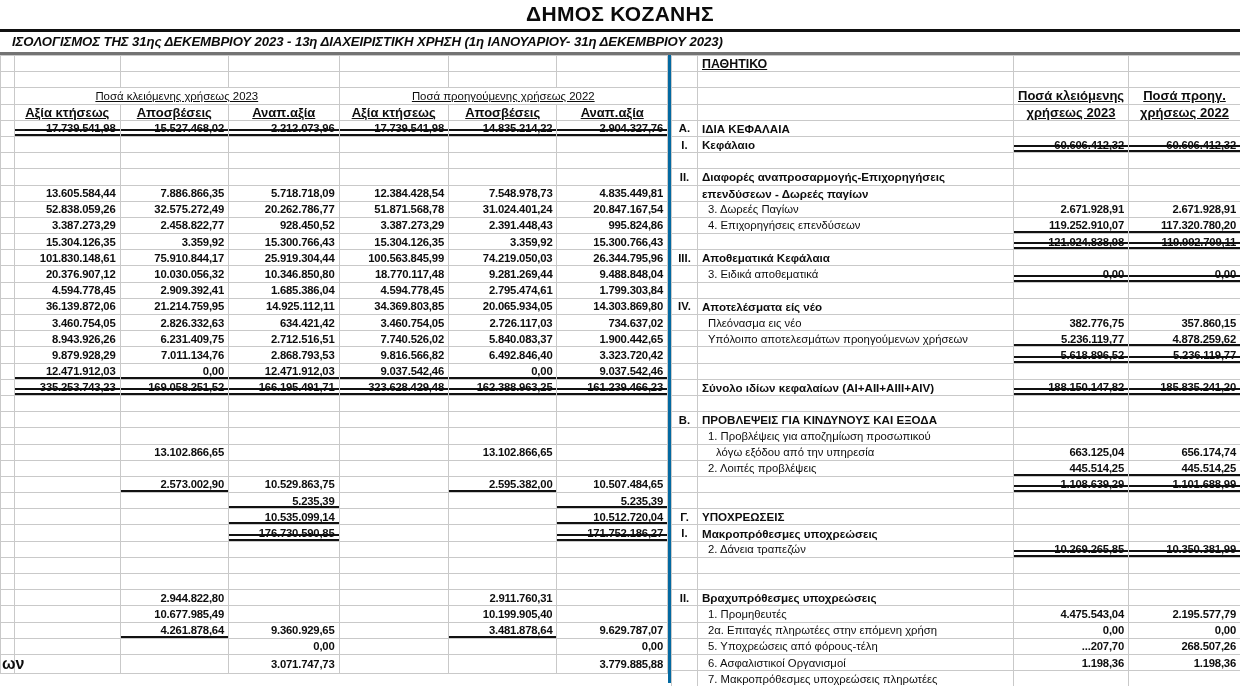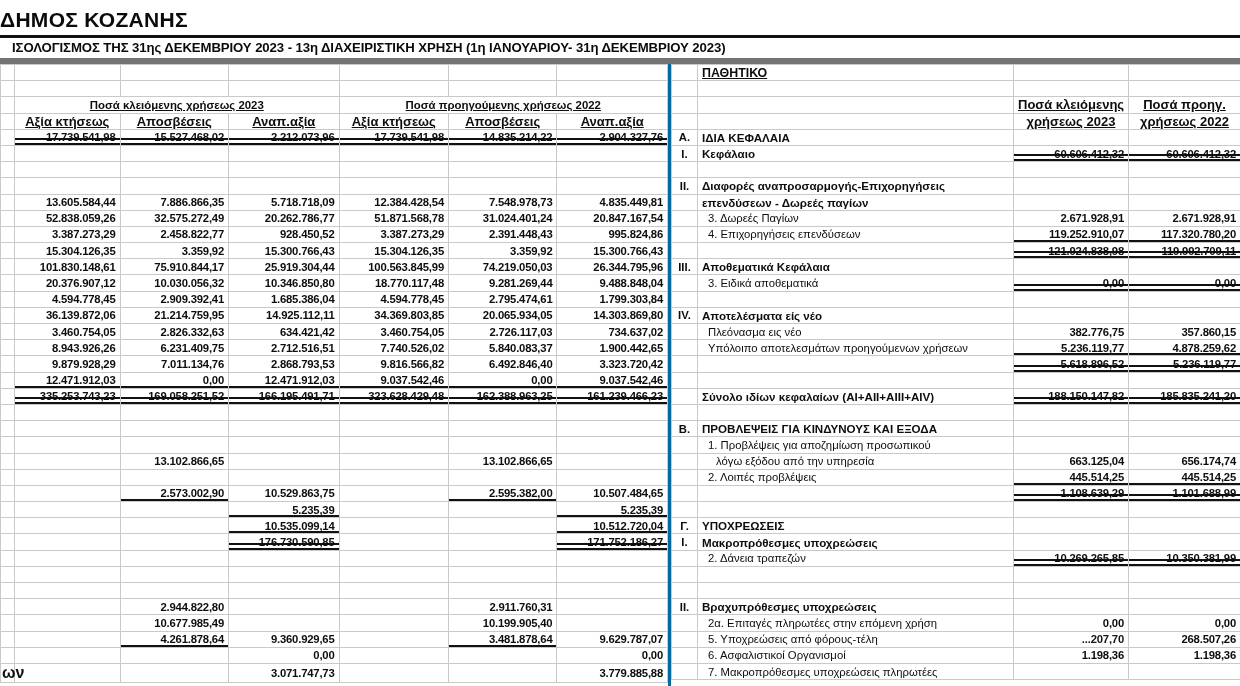--- a/index.html
+++ b/index.html
@@ -12,36 +12,37 @@
   #page {
     position: relative;
     width: 1240px;
     height: 686px;
     background: #ffffff;
     overflow: hidden;
   }
 
   
   .doc-title {
-    text-align: left;
+    text-align: center;
     font-size: 21px;
     font-weight: bold;
     letter-spacing: .3px;
     line-height: 26px;
-    padding-top: 7px;
+    padding-top: 1px;
     color: #0b0b0b;
   }
   .title-rule {
     height: 3px;
     background: #111;
     margin: 2px 0 0 0;
   }
   .subtitle-wrap {
-    border-bottom: 6px solid #737373;
+    border-bottom: 3px solid #737373;
     padding: 2px 0 3px 12px;
+    font-style: italic;
   }
   .doc-subtitle {
     font-size: 13.2px;
     font-weight: bold;
     letter-spacing: -0.1px;
     color: #0b0b0b;
     white-space: nowrap;
   }
 
   
@@ -67,21 +68,21 @@
     vertical-align: middle;
     white-space: nowrap;
     overflow: hidden;
   }
   .num  { text-align: right; font-weight: bold; letter-spacing: -0.2px; }
   .lbl  { text-align: left; }
 
   
   .hdr-group {
     text-align: center;
-    font-weight: bold;
+    font-weight: normal;
     font-size: 11.4px;
     text-decoration: underline;
   }
   .hdr-col {
     text-align: center;
     font-weight: bold;
     font-size: 13px;
     text-decoration: underline;
   }
   .hdr-right {
@@ -681,20 +682,26 @@
               <td class="num"></td>
             </tr>
             <tr>
               <td class="rn">ΙΙ.</td>
               <td class="lbl sect">Βραχυπρόθεσμες υποχρεώσεις</td>
               <td class="num"></td>
               <td class="num"></td>
             </tr>
             <tr>
               <td class="rn"></td>
+              <td class="lbl indent1">1. Προμηθευτές</td>
+              <td class="num">4.475.543,04</td>
+              <td class="num">2.195.577,79</td>
+            </tr>
+            <tr>
+              <td class="rn"></td>
               <td class="lbl indent1">2α. Επιταγές πληρωτέες στην επόμενη χρήση</td>
               <td class="num">0,00</td>
               <td class="num">0,00</td>
             </tr>
             <tr>
               <td class="rn"></td>
               <td class="lbl indent1">5. Υποχρεώσεις από φόρους-τέλη</td>
               <td class="num obscured">...207,70</td>
               <td class="num">268.507,26</td>
             </tr>

